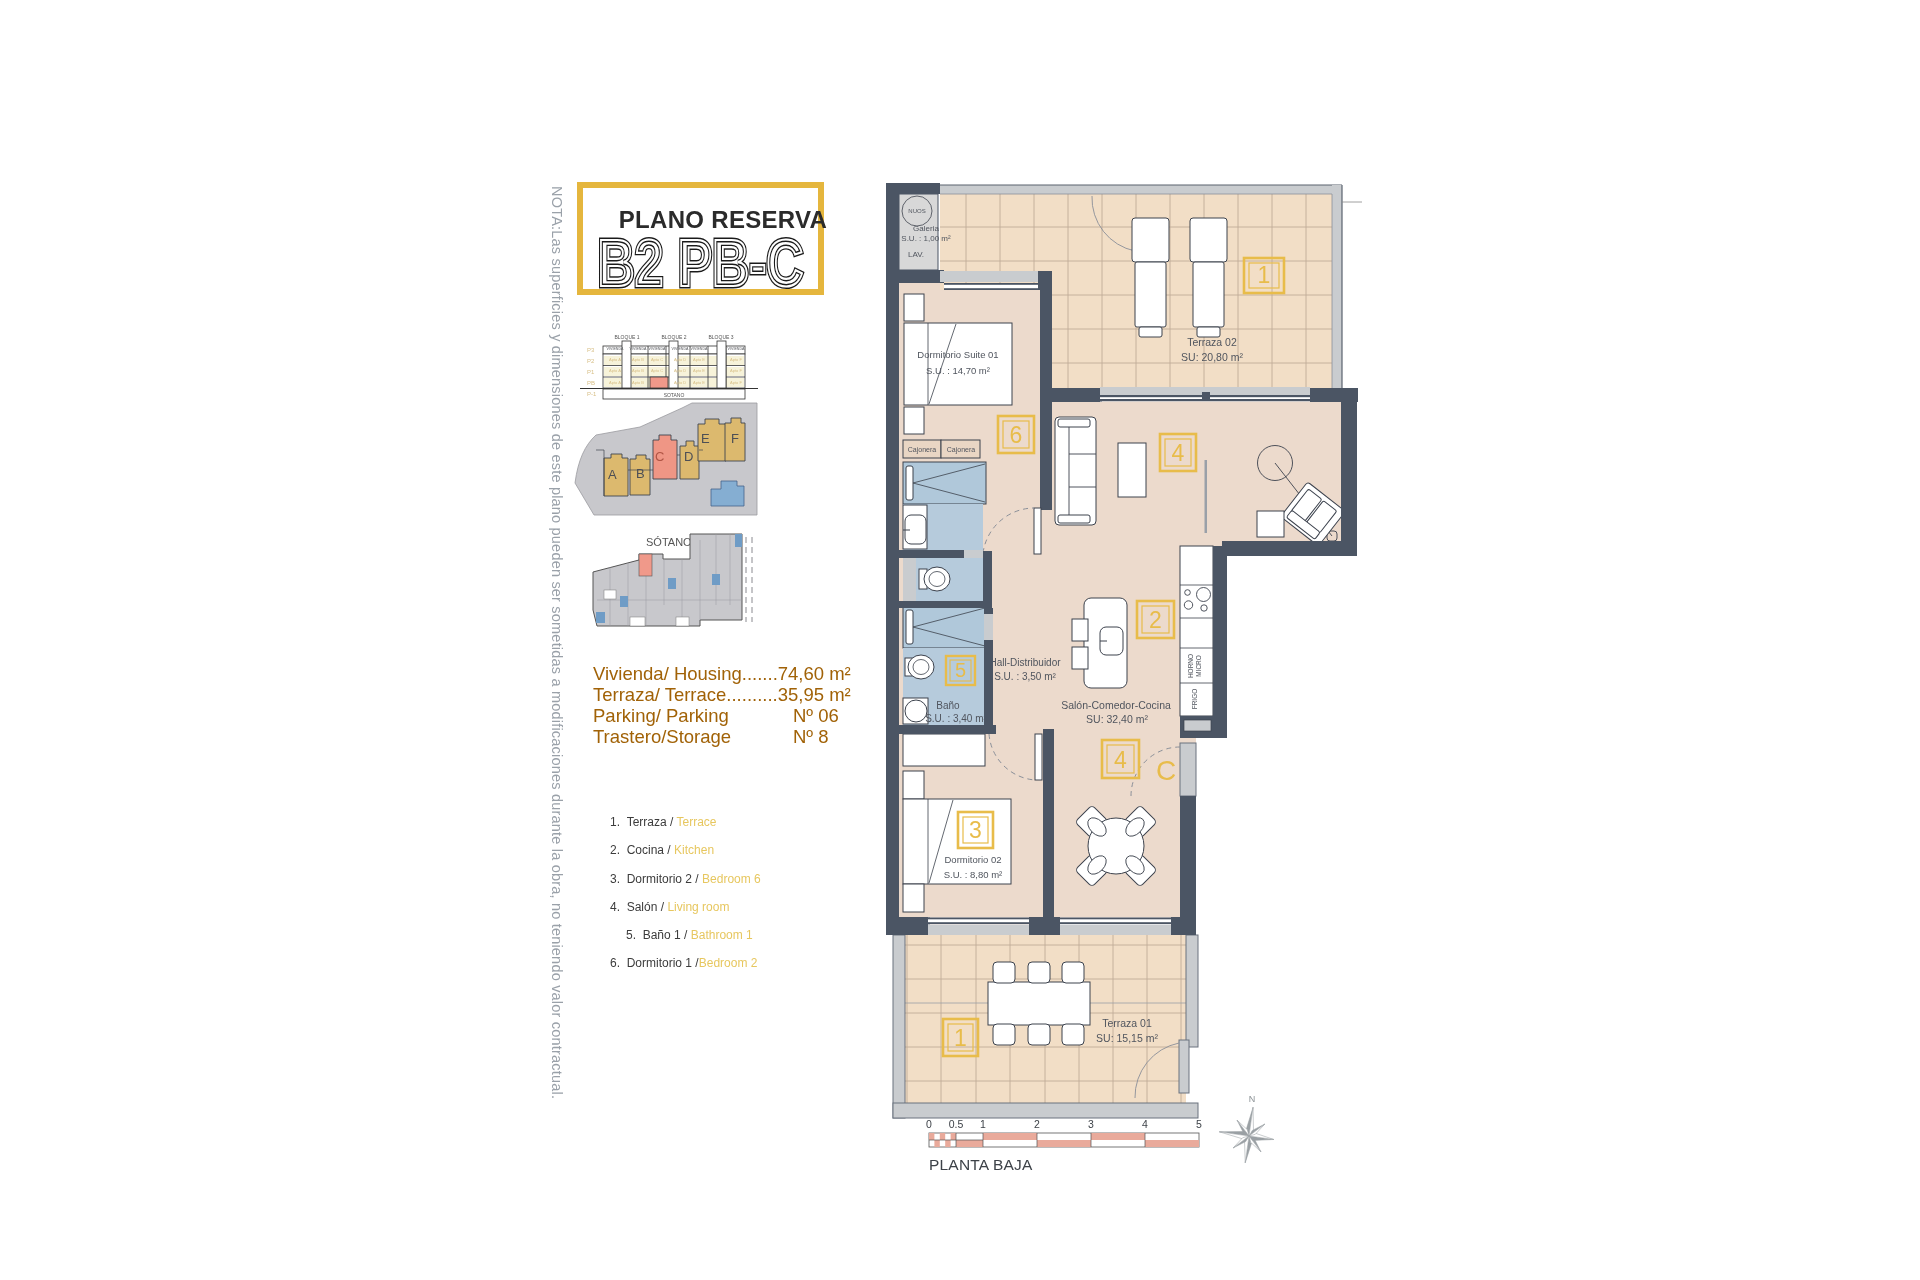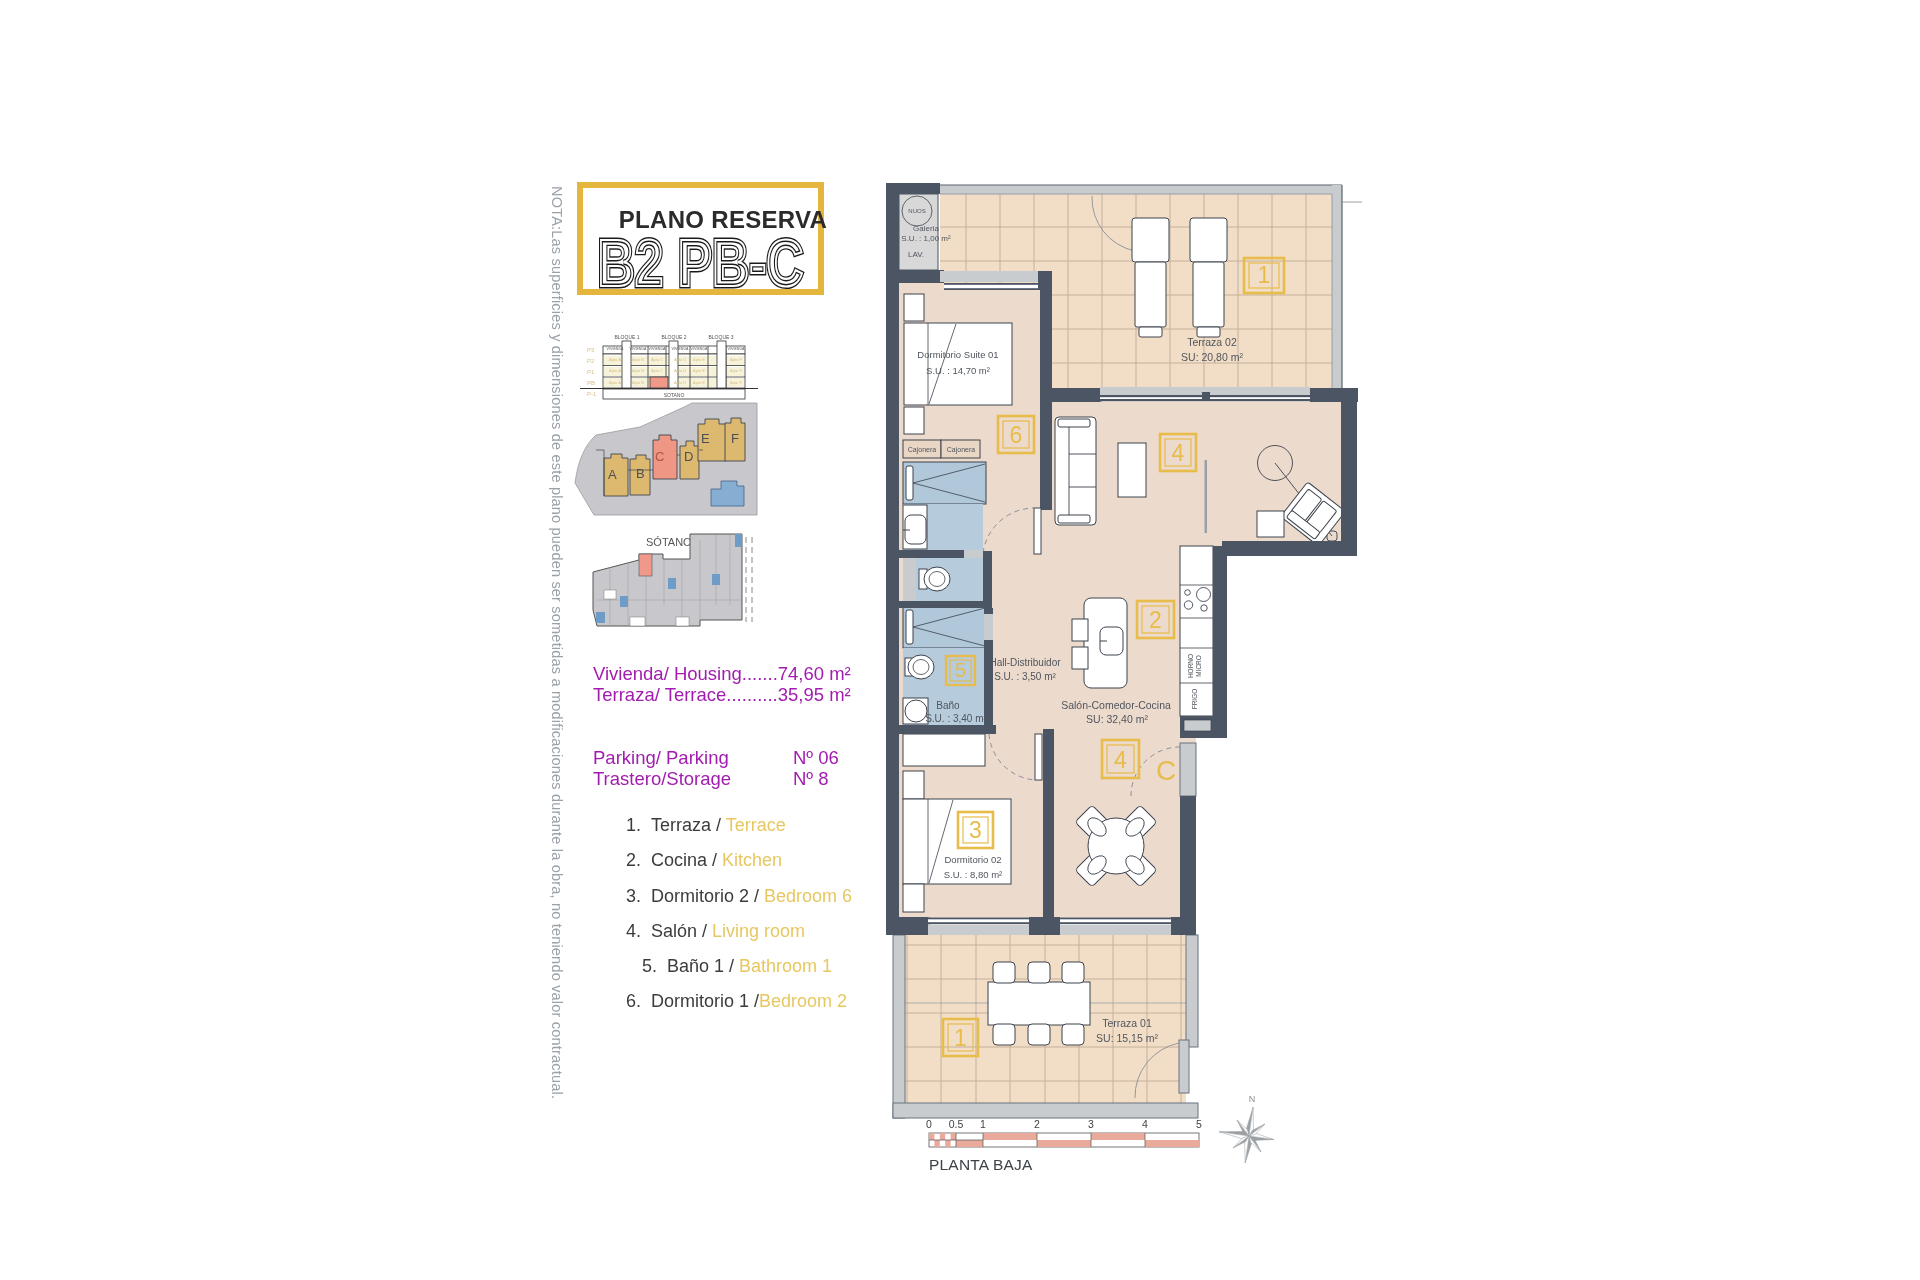--- a/index.html
+++ b/index.html
@@ -154,28 +154,28 @@
   <rect x="630" y="617" width="15" height="9" fill="#fff" stroke="#777" stroke-width="0.5"></rect>
   <rect x="676" y="617" width="13" height="9" fill="#fff" stroke="#777" stroke-width="0.5"></rect>
   <rect x="604" y="590" width="12" height="9" fill="#fff" stroke="#777" stroke-width="0.5"></rect>
 
   <g stroke="#8a8a90" stroke-width="1" stroke-dasharray="6,4">
     <line x1="746" y1="537" x2="746" y2="622"></line>
     <line x1="752" y1="537" x2="752" y2="622"></line>
   </g>
 </svg>
 
-<div class="abs" style="left:593px;top:663px;width:330px;font-size:18.5px;color:#a21caf;line-height:21px;white-space:nowrap;">
+<div class="abs" style="left:593px;top:663px;width:330px;font-size:18.5px;color:#a16207;line-height:21px;white-space:nowrap;">
   <div>Vivienda/ Housing.......74,60 m²</div>
   <div>Terraza/ Terrace..........35,95 m²</div>
-  <div style="position:relative;margin-top:42px;">Parking/ Parking<span style="position:absolute;left:200px;">Nº 06</span></div>
+  <div style="position:relative;">Parking/ Parking<span style="position:absolute;left:200px;">Nº 06</span></div>
   <div style="position:relative;">Trastero/Storage<span style="position:absolute;left:200px;">Nº 8</span></div>
 </div>
 
-<div class="abs" style="left:626px;top:815px;font-size:18px;color:#3c3c3c;">
+<div class="abs" style="left:610px;top:815px;font-size:12px;color:#3c3c3c;">
   <div style="margin-bottom:14.3px;">1.&nbsp;&nbsp;Terraza / <span style="color:#e7c75f;">Terrace</span></div>
   <div style="margin-bottom:14.3px;">2.&nbsp;&nbsp;Cocina / <span style="color:#e7c75f;">Kitchen</span></div>
   <div style="margin-bottom:14.3px;">3.&nbsp;&nbsp;Dormitorio 2 / <span style="color:#e7c75f;">Bedroom 6</span></div>
   <div style="margin-bottom:14.3px;">4.&nbsp;&nbsp;Salón / <span style="color:#e7c75f;">Living room</span></div>
   <div style="margin-bottom:14.3px;margin-left:16px;">5.&nbsp;&nbsp;Baño 1 / <span style="color:#e7c75f;">Bathroom 1</span></div>
   <div>6.&nbsp;&nbsp;Dormitorio 1 /<span style="color:#e7c75f;">Bedroom 2</span></div>
 </div>
 
 <svg class="abs" style="left:860px;top:170px;" width="520" height="1010" viewBox="860 170 520 1010">
   <defs>

